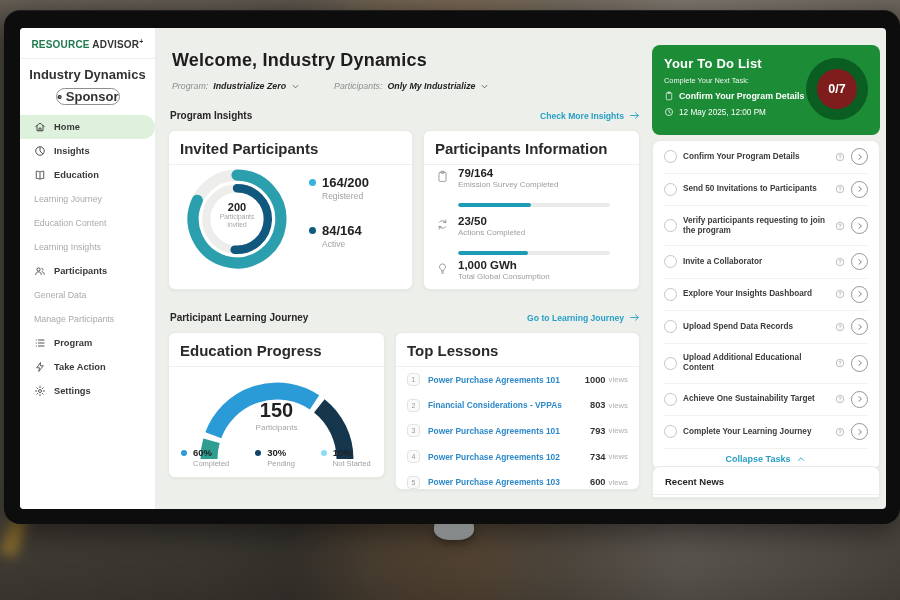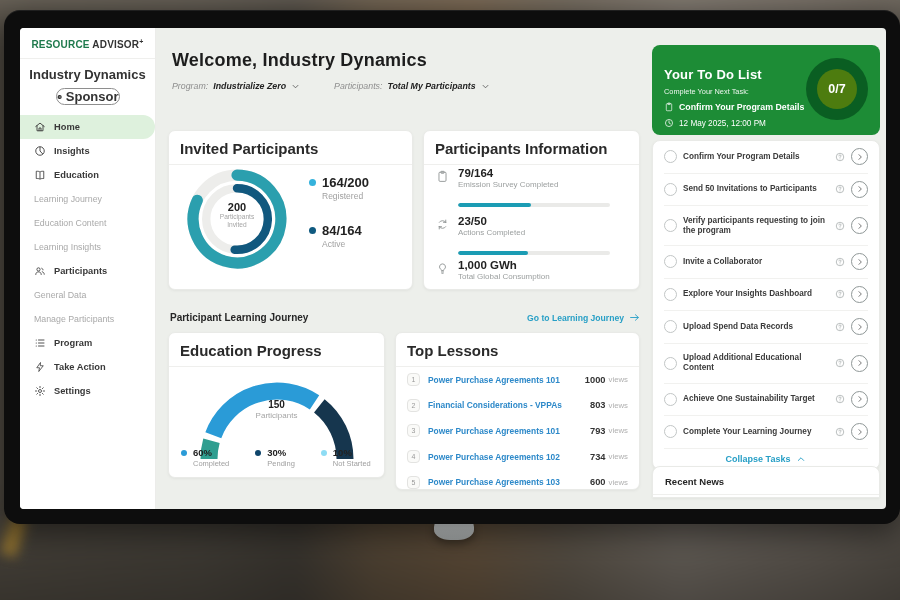--- a/index.html
+++ b/index.html
@@ -70,46 +70,46 @@
   .stat { position:absolute; left:12px; display:flex; gap:9px; }
   .stat .icon { width:13px; height:13px; color:#8a8f8f; margin-top:3px; flex:0 0 13px; }
   .stat .sval { font-size:11.5px; font-weight:bold; color:#222; }
   .stat .slab { font-size:8px; color:#9b9f9f; margin-top:1px; }
   .sbar { position:absolute; left:34px; width:152px; height:3.5px; border-radius:2px; background:#eaeae8; overflow:hidden; }
   .sbar .fill { height:100%; border-radius:2px; }
 
   
   .gauge-wrap { position:absolute; left:8px; top:28px; width:200px; height:100px; }
   .gauge-center { position:absolute; left:0; right:0; top:66px; text-align:center; pointer-events:none; }
-  .gauge-center .cv { font-size:10px; font-weight:bold; color:#222; }
+  .gauge-center .cv { font-size:20px; font-weight:bold; color:#222; }
   .gauge-center .cl { font-size:8px; color:#a5a5a5; margin-top:1px; }
   .legend-h { position:absolute; left:12px; top:114px; display:flex; gap:26px; }
   .legend-h .legend-item .val { font-size:9.5px; }
   .legend-h .legend-item .dot { width:6px; height:6px; }
   .legend-h .legend-item .lab { font-size:7.5px; margin-left:12px; }
 
   
   .lesson-row { display:flex; align-items:center; height:25.6px; padding:0 11px; }
   .lesson-rank { width:13px; height:13px; border:1px solid #e3e3e1; background:#fafaf8; border-radius:4px;
     font-size:7px; color:#999; display:flex; align-items:center; justify-content:center; flex:0 0 13px; }
   .lesson-title { flex:1; margin-left:8px; font-size:8.4px; font-weight:bold; color:#2d89c9; cursor:pointer; }
   .lesson-views { font-size:9.3px; font-weight:bold; color:#333; }
   .lesson-views-word { font-size:7.8px; color:#b0b0b0; margin-left:3px; }
 
   
-  .todo-head { position:absolute; left:632px; top:17px; width:228px; height:90px; background:#1d8c36; border-radius:8px; padding:22px 12px; color:#fff; }
+  .todo-head { position:absolute; left:632px; top:17px; width:228px; height:90px; background:#1d8c36; border-radius:8px; padding:11px 12px; color:#fff; }
   .todo-head .tt { font-size:13px; font-weight:bold; letter-spacing:.2px; }
   .todo-head .ts { font-size:7.4px; margin-top:5px; opacity:.92; }
   .todo-line { display:flex; align-items:center; gap:5px; margin-top:6px; }
   .todo-line .icon { width:10px; height:10px; color:#fff; }
   .todo-line .t1 { font-size:8.8px; font-weight:bold; }
   .todo-line .t2 { font-size:8.2px; }
   .todo-ring { position:absolute; right:12px; top:13px; width:62px; height:62px; border-radius:50%; background:#0a5e22;
     display:flex; align-items:center; justify-content:center; }
-  .todo-ring-inner { width:40px; height:40px; border-radius:50%; background:#4d7c0f; display:flex; align-items:center; justify-content:center; }
+  .todo-ring-inner { width:40px; height:40px; border-radius:50%; background:#7f1d1d; display:flex; align-items:center; justify-content:center; }
   .todo-ring-inner span { font-size:12.5px; font-weight:bold; color:#fff; }
 
   .todo-card { position:absolute; left:632px; top:112px; width:228px; height:330px; background:#fff; border:1px solid #e9eae7;
     border-radius:8px; box-shadow:0 1px 3px rgba(0,0,0,.05); padding:0 11px; display:flex; flex-direction:column; }
   .task-row { height:32.5px; display:flex; align-items:center; gap:6px; border-bottom:1px solid #f1f1ef; }
   .task-row.tall { height:40px; }
   .task-check { width:13px; height:13px; border:1.4px solid #c2c6c6; border-radius:50%; flex:0 0 13px; cursor:pointer; }
   .task-label { flex:1; font-size:8.2px; font-weight:bold; color:#3a3a3a; line-height:1.2; }
   .task-help { width:10px; height:10px; color:#9aa0a0; flex:0 0 10px; cursor:pointer; }
   .task-next { width:17px; height:17px; border:1.3px solid #8f9797; border-radius:50%; color:#555;
@@ -240,29 +240,40 @@
         <span class="flabel">Program:</span>
         <span class="fvalue">Industrialize Zero</span>
         <span class="icon">
               <svg viewBox="0 0 24 24">
                 <path d="M5.5 9 L12 15.5 L18.5 9" fill="none" stroke="currentColor" stroke-width="2.2" stroke-linecap="round" stroke-linejoin="round"></path>
               </svg>
             </span>
       </div>
       <div class="filter">
         <span class="flabel">Participants:</span>
-        <span class="fvalue">Total My Participants</span>
+        <span class="fvalue">Only My Industrialize</span>
         <span class="icon">
               <svg viewBox="0 0 24 24">
                 <path d="M5.5 9 L12 15.5 L18.5 9" fill="none" stroke="currentColor" stroke-width="2.2" stroke-linecap="round" stroke-linejoin="round"></path>
               </svg>
             </span>
       </div>
     </div>
 
+    <div class="section-row" style="top:82px;">
+      <span class="section-heading">Program Insights</span>
+      <span class="tlink">
+        <span>Check More Insights</span>
+        <span class="icon">
+              <svg viewBox="0 0 24 24">
+                <path d="M3.5 12 H20 M14 6 L20.5 12 L14 18" fill="none" stroke="currentColor" stroke-width="2" stroke-linecap="round" stroke-linejoin="round"></path>
+              </svg>
+            </span>
+      </span>
+    </div>
 
     <div class="card" style="left:0; top:102px; width:245px; height:160px;">
       <div class="card-title">Invited Participants</div>
       <div class="donut-wrap">
         <svg id="donut" viewBox="0 0 120 120" width="112" height="112">
               <circle cx="60" cy="60" r="47" stroke="#ededeb" stroke-width="12" fill="none"></circle>
               <circle cx="60" cy="60" r="33" stroke="#ededeb" stroke-width="9" fill="none"></circle>
               <path d="M 60.00 13.00 A 47 47 0 1 1 17.47 39.99" stroke="#2b9fae" stroke-width="12" fill="none" stroke-linecap="round"></path>
               <path d="M 60.00 27.00 A 33 33 0 1 1 57.47 92.90" stroke="#11587e" stroke-width="9" fill="none" stroke-linecap="round"></path>
             </svg>

